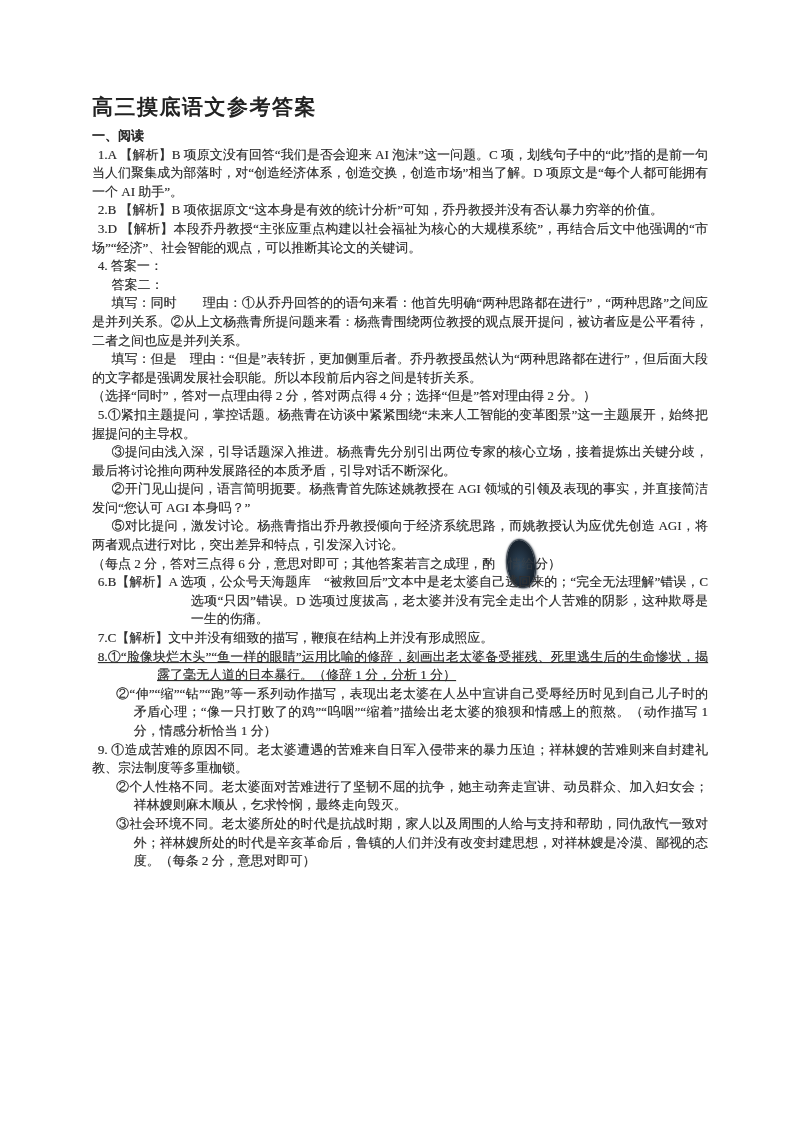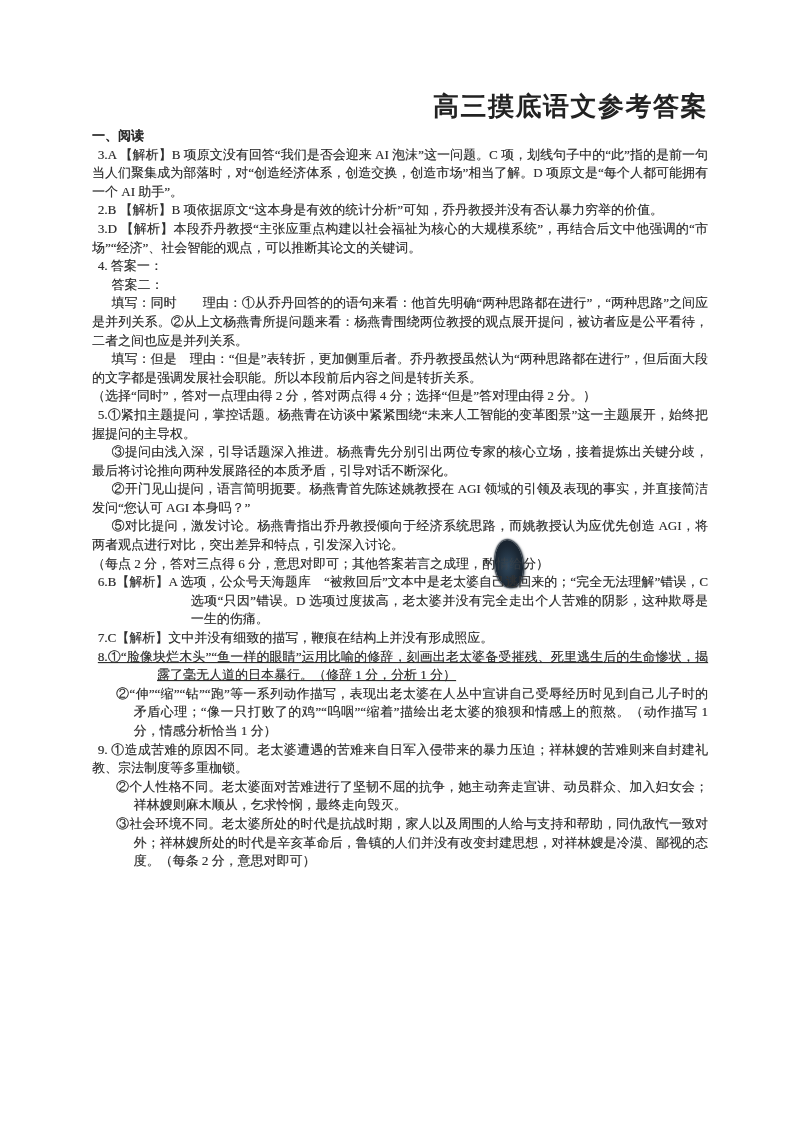--- a/index.html
+++ b/index.html
@@ -10,23 +10,23 @@
     color:#2f2f2f;
     position:relative;
     overflow:hidden;
   }
   .page{
     position:absolute;
     left:92px; top:95px;
     width:616px;
   }
   .title{
-    font-size:26px;
+    font-size:21px;
     font-weight:700;
-    text-align:right;
+    text-align:left;
     letter-spacing:1.5px;
     line-height:24px;
     margin:0 0 8px 0;
     color:#222;
   }
   p{
     margin:0;
     font-size:13px;
     line-height:18.6px;
     text-align:justify;
@@ -45,33 +45,34 @@
   
   .hang5{ padding-left:5em; text-indent:-4.55em;text-decoration:underline; }
   
   .hang3{ padding-left:3.2em; text-indent:-1.35em; }
   .smudge{
     color:transparent;
     background:radial-gradient(ellipse at 45% 55%, #31495e 0%, #1b2733 55%, #131c26 100%);
     border-radius:45% 60% 40% 55%;
     box-shadow:0 0 1.5px 1.2px rgba(22,33,44,0.9), 2px 1px 2.5px rgba(27,39,51,0.55);
     padding:16px 1px;
+    margin-left:12px;
   }
 </style>
 </head>
 <body>
 
 <div class="page">
 
   <h1 class="title">高三摸底语文参考答案</h1>
 
   <p class="h">一、阅读</p>
 
 
-  <p class="ind05">3.A 【解析】B 项原文没有回答“我们是否会迎来 AI 泡沫”这一问题。C 项，划线句子中的“此”指的是前一句当人们聚集成为部落时，对“创造经济体系，创造交换，创造市场”相当了解。D 项原文是“每个人都可能拥有一个 AI 助手”。</p>
+  <p class="ind05">1.A 【解析】B 项原文没有回答“我们是否会迎来 AI 泡沫”这一问题。C 项，划线句子中的“此”指的是前一句当人们聚集成为部落时，对“创造经济体系，创造交换，创造市场”相当了解。D 项原文是“每个人都可能拥有一个 AI 助手”。</p>
   <p class="ind05">2.B 【解析】B 项依据原文“这本身是有效的统计分析”可知，乔丹教授并没有否认暴力穷举的价值。</p>
   <p class="ind05">3.D 【解析】本段乔丹教授“主张应重点构建以社会福祉为核心的大规模系统”，再结合后文中他强调的“市场”“经济”、社会智能的观点，可以推断其论文的关键词。</p>
 
   <p class="ind05">4. 答案一：</p>
   <p class="ind15">答案二：</p>
   <p class="ind15">填写：同时　　理由：①从乔丹回答的的语句来看：他首先明确“两种思路都在进行”，“两种思路”之间应是并列关系。②从上文杨燕青所提问题来看：杨燕青围绕两位教授的观点展开提问，被访者应是公平看待，二者之间也应是并列关系。</p>
   <p class="ind15">填写：但是　理由：“但是”表转折，更加侧重后者。乔丹教授虽然认为“两种思路都在进行”，但后面大段的文字都是强调发展社会职能。所以本段前后内容之间是转折关系。</p>
   <p>（选择“同时”，答对一点理由得 2 分，答对两点得 4 分；选择“但是”答对理由得 2 分。）</p>
 
   <p class="ind05">5.①紧扣主题提问，掌控话题。杨燕青在访谈中紧紧围绕“未来人工智能的变革图景”这一主题展开，始终把握提问的主导权。</p>

